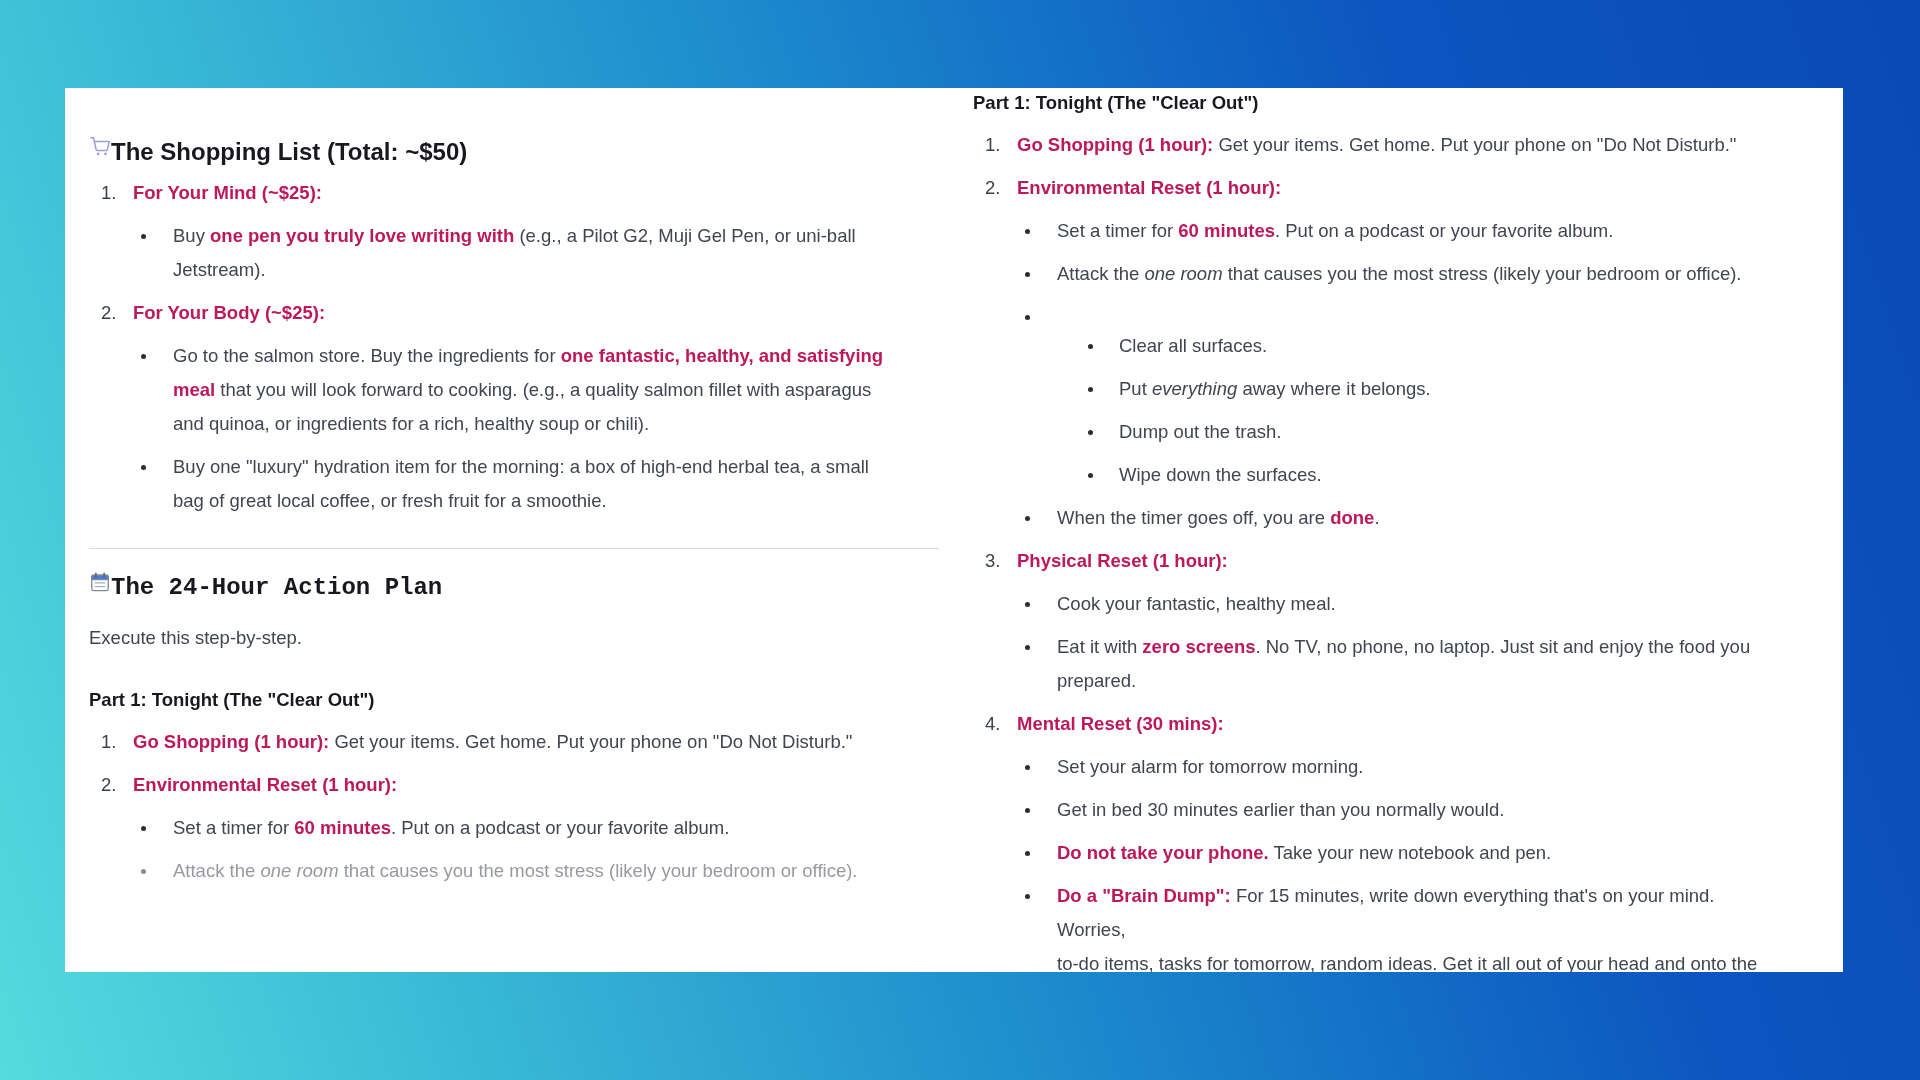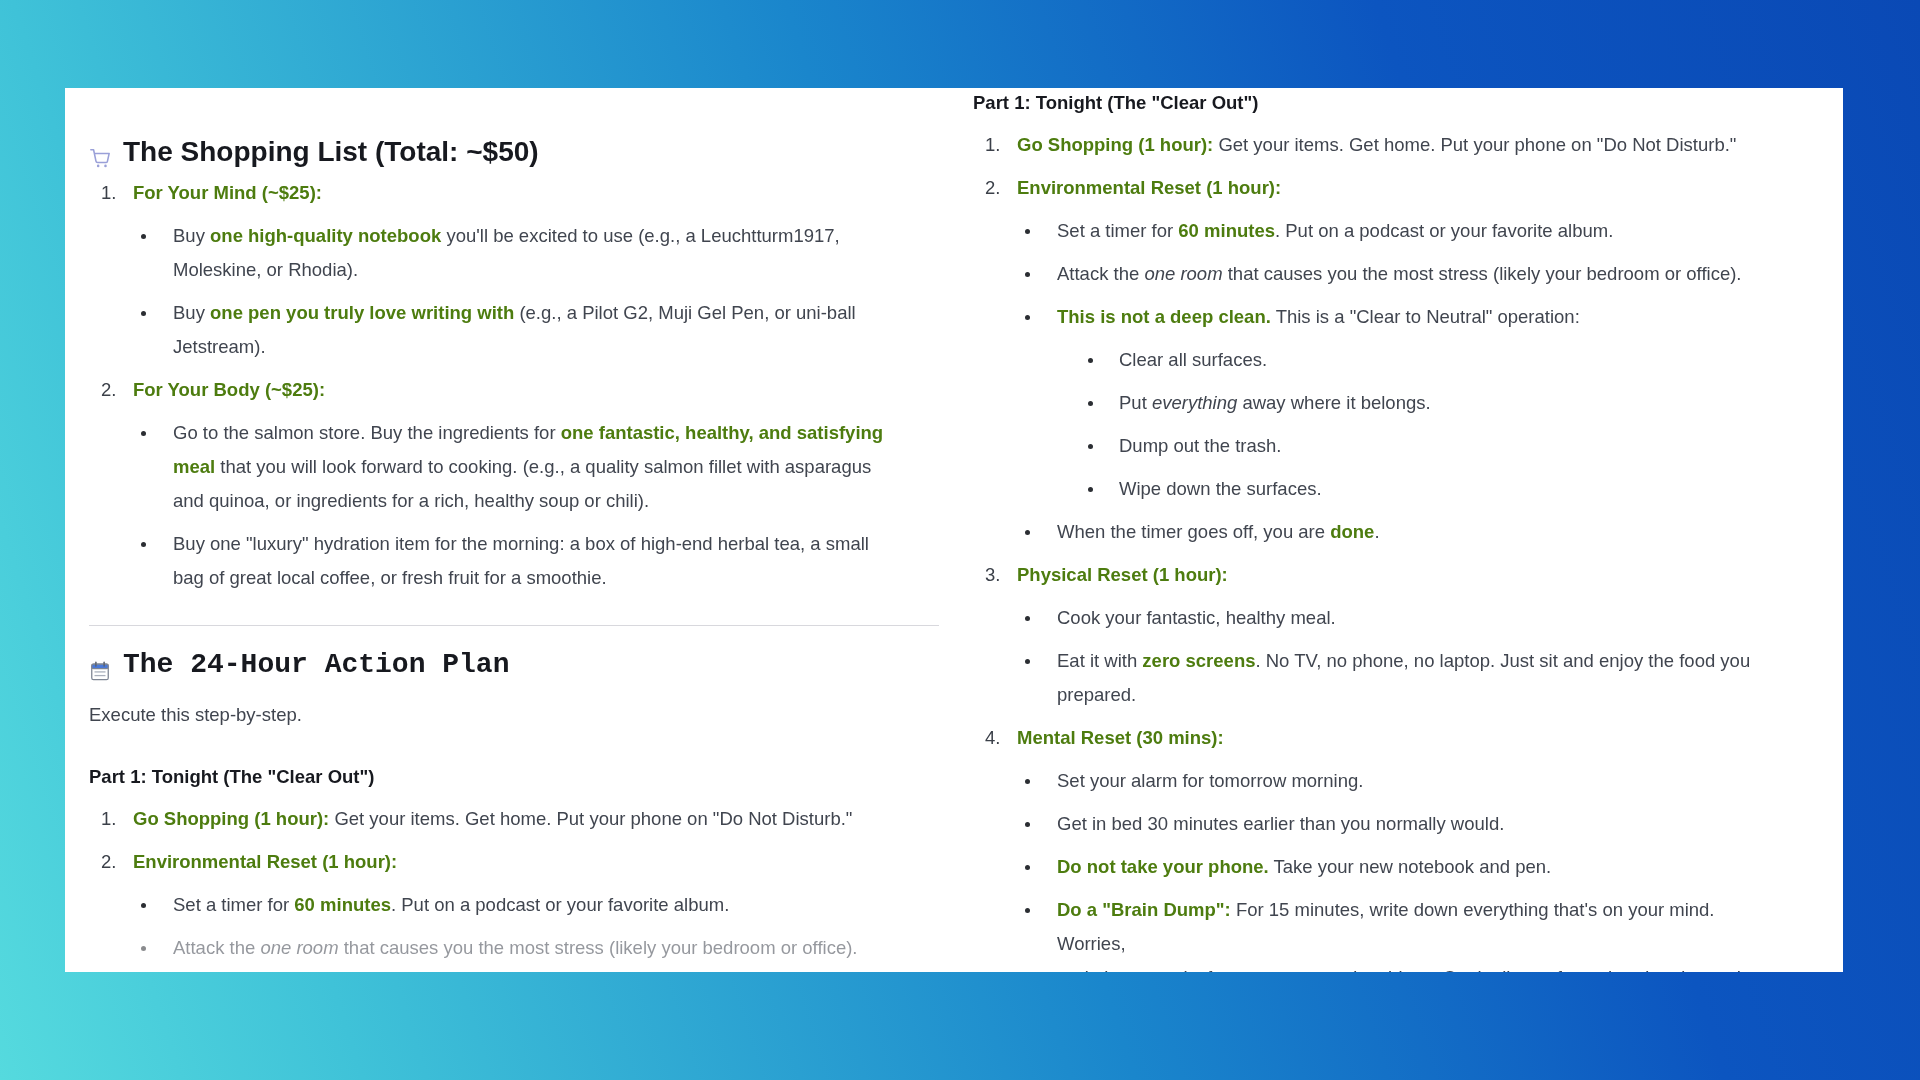--- a/index.html
+++ b/index.html
@@ -10,39 +10,39 @@
   }
   .panel{
     position:absolute;left:65px;top:88px;width:1778px;height:884px;
     background:#ffffff;overflow:hidden;
   }
   .col{position:absolute;font-size:18.5px;line-height:34px;color:#40454f;}
   .col-left{left:24px;top:-27px;width:850px;}
   .col-right{left:908px;top:-2px;width:800px;}
   .clip{margin:0 0 40px 0;color:#32353c;}
   h3{
-    display:flex;align-items:flex-end;gap:12px;margin:0 0 7px 0;
-    font-size:28px;line-height:34px;font-weight:700;color:#17191f;
+    display:flex;align-items:flex-start;margin:0 0 7px 0;
+    font-size:24px;line-height:34px;font-weight:700;color:#17191f;
   }
   h3.h2nd{margin:0 0 16px 0;font-family:Liberation Mono, monospace;}
   .icon{display:inline-flex;width:22px;height:22px;flex:0 0 auto;}
   .icon svg{width:22px;height:22px;}
   .row{display:flex;align-items:flex-start;margin-bottom:9px;}
   .row .num{flex:0 0 32px;margin-left:12px;color:#3b4049;}
   .row .txt{flex:0 1 auto;}
   .ol .txt{max-width:806px;}
   .ul1 .dot,.ul2 .dot{
     flex:0 0 auto;width:5px;height:5px;border-radius:50%;
     background:#2b2e33;margin-top:15px;
   }
   .ul1 .dot{margin-left:52px;}
   .ul1 .txt{margin-left:27px;max-width:745px;}
   .ul2 .dot{margin-left:115px;}
   .ul2 .txt{margin-left:26px;max-width:680px;}
-  .b{font-weight:700;color:#4d7c0f;}
+  .b{font-weight:700;color:#be185d;}
   .i{font-style:italic;}
   .divider{border:none;border-top:1px solid #d8d8dd;height:0;margin:30px 0 22px 0;width:100%;}
   .para{margin:0 0 28px 0;}
   .part{margin:0 0 8px 0;font-weight:700;color:#17191f;}
   .fade{opacity:.55;}
 </style>
 </head>
 <body>
 
 <div class="panel">
@@ -60,24 +60,20 @@
         </svg>
       </span>
       <span>The Shopping List (Total: ~$50)</span>
     </h3>
 
     <div class="row ol">
       <span class="num">1.</span>
       <span class="txt b">For Your Mind (~$25):</span>
     </div>
 
-    <div class="row ul1">
-      <span class="dot"></span>
-      <span class="txt"><span>Buy </span><span class="b">one high-quality notebook</span><span> you'll be excited to use (e.g., a Leuchtturm1917,</span><br><span>Moleskine, or Rhodia).</span></span>
-    </div>
 
     <div class="row ul1">
       <span class="dot"></span>
       <span class="txt"><span>Buy </span><span class="b">one pen you truly love writing with</span><span> (e.g., a Pilot G2, Muji Gel Pen, or uni-ball</span><br><span>Jetstream).</span></span>
     </div>
 
     <div class="row ol">
       <span class="num">2.</span>
       <span class="txt b">For Your Body (~$25):</span>
     </div>
@@ -153,21 +149,20 @@
       <span class="txt"><span>Set a timer for </span><span class="b">60 minutes</span><span>. Put on a podcast or your favorite album.</span></span>
     </div>
 
     <div class="row ul1">
       <span class="dot"></span>
       <span class="txt"><span>Attack the </span><span class="i">one room</span><span> that causes you the most stress (likely your bedroom or office).</span></span>
     </div>
 
     <div class="row ul1">
       <span class="dot"></span>
-      <span class="txt"><span class="b">This is not a deep clean.</span><span> This is a "Clear to Neutral" operation:</span></span>
     </div>
 
     <div class="row ul2">
       <span class="dot"></span>
       <span class="txt">Clear all surfaces.</span>
     </div>
 
     <div class="row ul2">
       <span class="dot"></span>
       <span class="txt"><span>Put </span><span class="i">everything</span><span> away where it belongs.</span></span>

